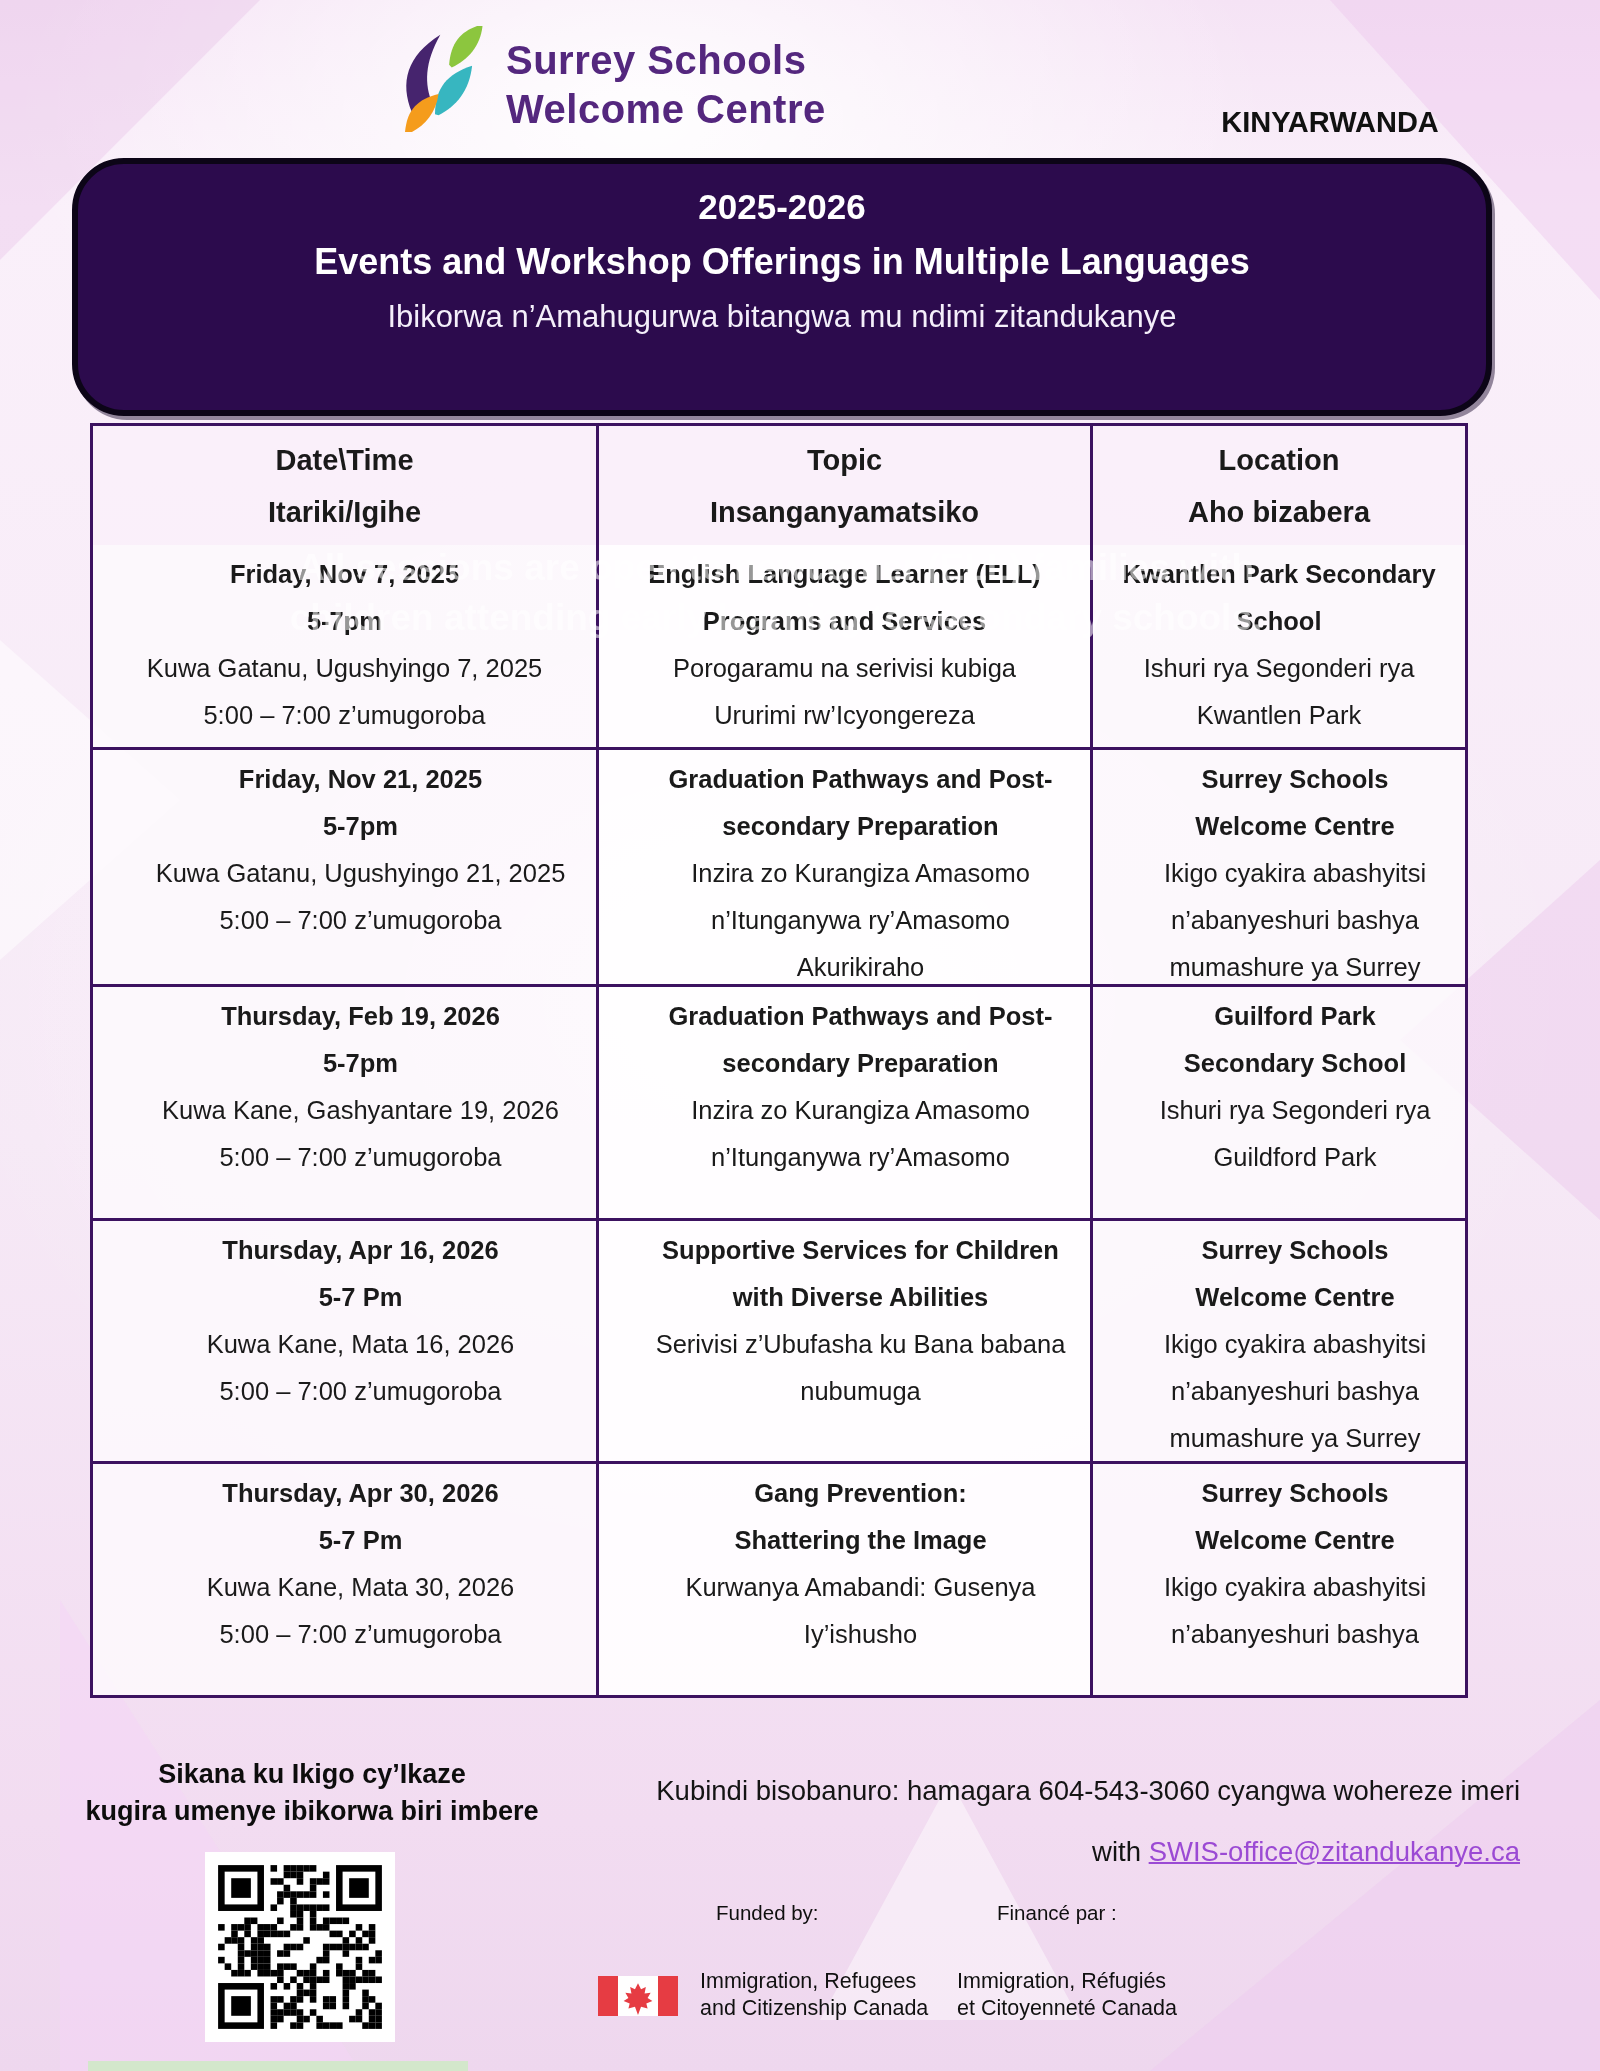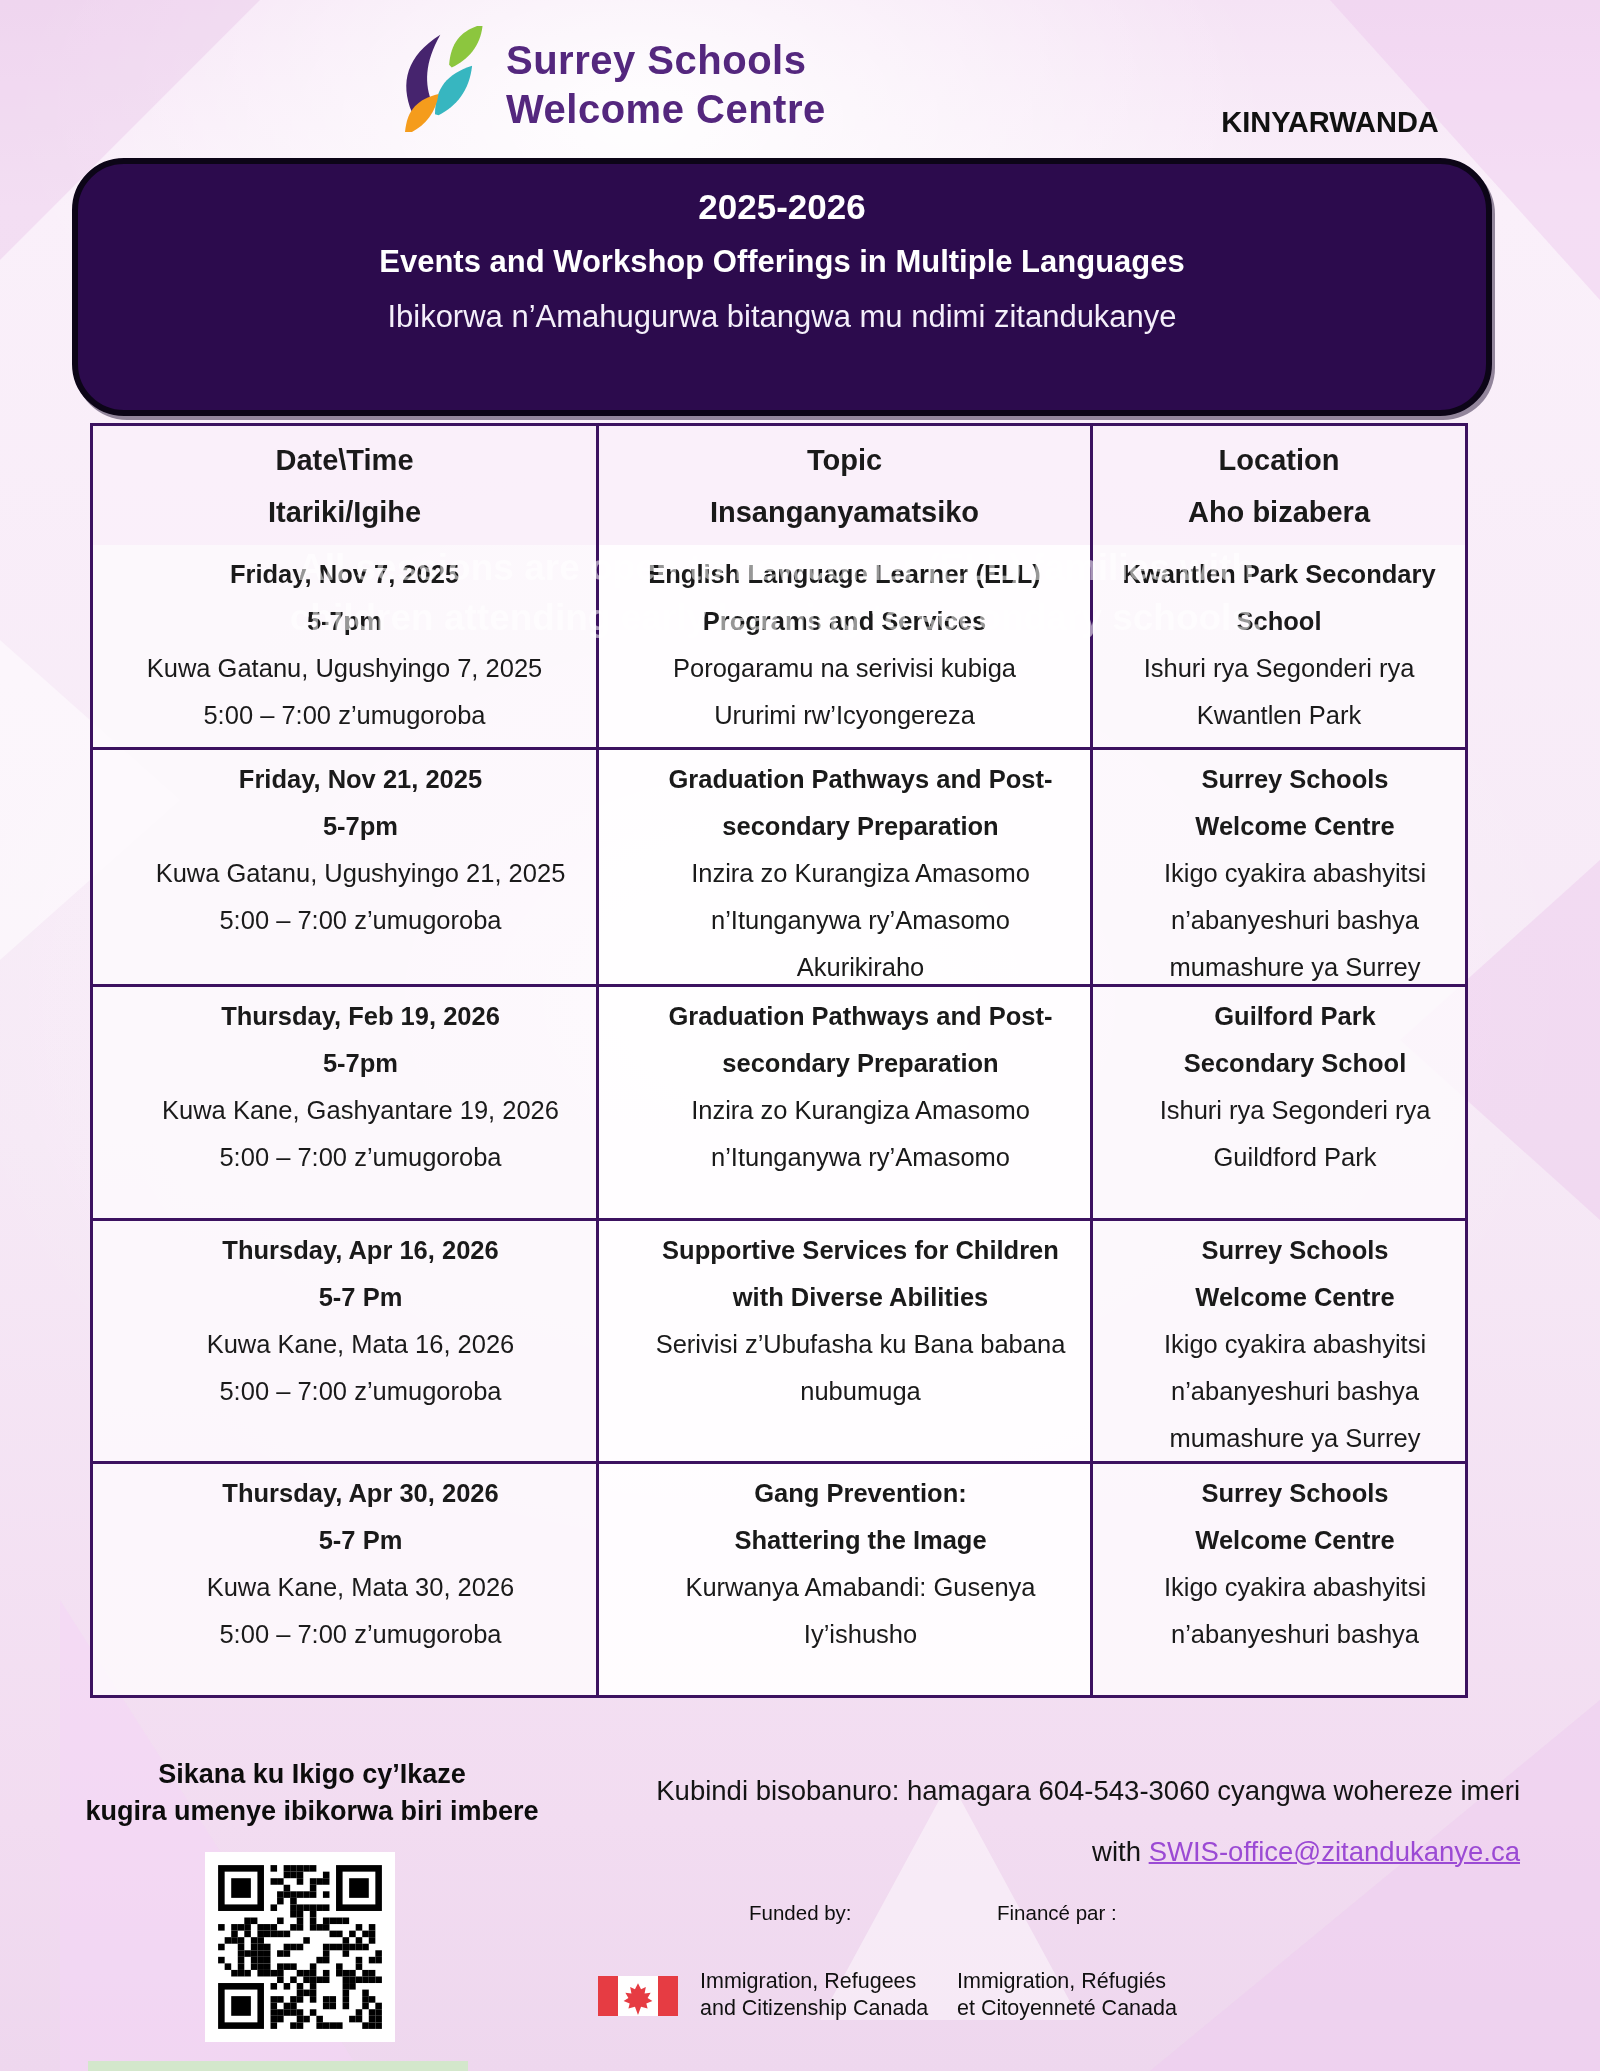--- a/index.html
+++ b/index.html
@@ -12,21 +12,21 @@
       linear-gradient(180deg,#f5e3f5 0%,#faf0fa 10%,#f6e9f6 55%,#f2dcf1 88%,#eed7ee 100%);
   }
   .tri{position:absolute;pointer-events:none;}
   
   #logo-icon{position:absolute;left:368px;top:26px;width:134px;height:106px;}
   #logo-text{position:absolute;left:506px;top:36px;font-weight:bold;font-size:40px;line-height:49px;color:#54277e;letter-spacing:.5px;}
   #language-label{position:absolute;left:1190px;top:106px;width:280px;text-align:center;font-weight:bold;font-size:29px;color:#111;}
   
   #banner{position:absolute;left:72px;top:158px;width:1408px;height:246px;background:#2c0b4d;border:6px solid #0c0517;border-radius:52px;box-shadow:3px 4px 0 rgba(20,5,40,.45);color:#fff;text-align:center;}
   #banner .b1{margin-top:16px;font-size:35px;font-weight:bold;line-height:54px;}
-  #banner .b2{font-size:31px;font-weight:bold;line-height:56px;}
+  #banner .b2{font-size:36px;font-weight:bold;line-height:56px;}
   #banner .b3{font-size:31px;font-weight:normal;line-height:54px;color:#f4effa;}
   
   #events-table{position:absolute;left:90px;top:423px;width:1372px;border:3px solid #3c1260;background:rgba(255,255,255,.4);}
   .trow{display:grid;grid-template-columns:503px 494px 375px;}
   .trow > .cell{border-left:3px solid #3c1260;text-align:center;padding-top:6px;overflow:hidden;}
   .trow > .cell:first-child{border-left:none;}
   .trow + .trow > .cell{border-top:3px solid #3c1260;padding-left:32px;}
   #thead-row{height:119px;}
   #thead-row .cell{background:rgba(250,238,250,.75);font-size:29px;font-weight:bold;line-height:52px;padding-top:8px;}
   .trow.r0{height:202px;}
@@ -37,21 +37,21 @@
   .cell{background:rgba(253,248,253,.78);font-size:25.5px;line-height:47px;}
   .cell.topic-cell{background:rgba(255,254,255,.88);}
   .cell .line{white-space:nowrap;}
   .cell .line.b{font-weight:bold;}
   #table-watermark{position:absolute;left:100px;top:543px;width:1352px;text-align:center;font-weight:bold;font-size:37px;line-height:50px;color:rgba(255,255,255,.55);pointer-events:none;z-index:5;}
   
   #promo-text{position:absolute;left:62px;top:1756px;width:500px;text-align:center;font-weight:bold;font-size:27px;line-height:37px;color:#0d0d0d;}
   #contact-text{position:absolute;left:555px;top:1760px;width:965px;text-align:right;font-size:27.5px;line-height:61px;color:#141414;}
   #contact-text a{color:#9b4ad4;text-decoration:underline;text-decoration-thickness:2px;}
   #qr-code{position:absolute;left:205px;top:1852px;width:190px;height:190px;background:#fff;}
-  #funded-by{position:absolute;left:716px;top:1901px;font-size:20.5px;color:#0f0f0f;margin-left:33px;}
+  #funded-by{position:absolute;left:716px;top:1901px;font-size:20.5px;color:#0f0f0f;}
   #finance-par{position:absolute;left:997px;top:1901px;font-size:20.5px;color:#0f0f0f;}
   #canada-flag{position:absolute;left:598px;top:1975px;width:80px;height:42px;}
   #ircc-en{position:absolute;left:700px;top:1968px;font-size:21.5px;line-height:27px;color:#111;}
   #ircc-fr{position:absolute;left:946px;top:1968px;font-size:21.5px;line-height:27px;color:#111;margin-left:11px;}
   #bottom-green-strip{position:absolute;left:88px;top:2061px;width:380px;height:10px;background:#cfe9c6;opacity:.9;}
 </style>
 </head>
 <body>
 
 <div id="page">

